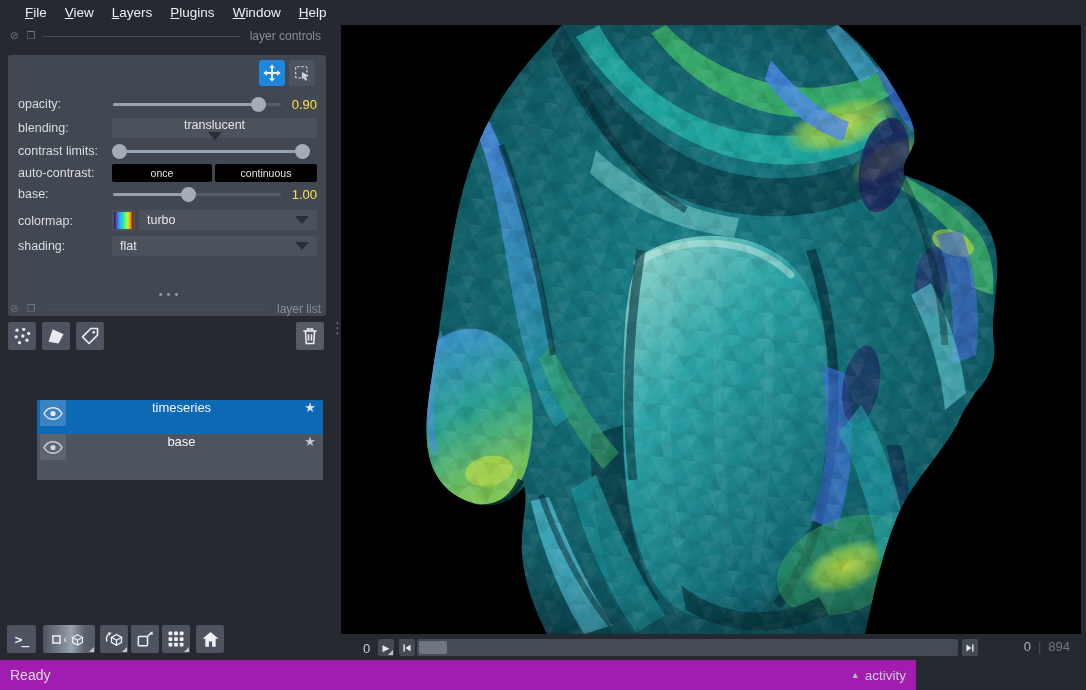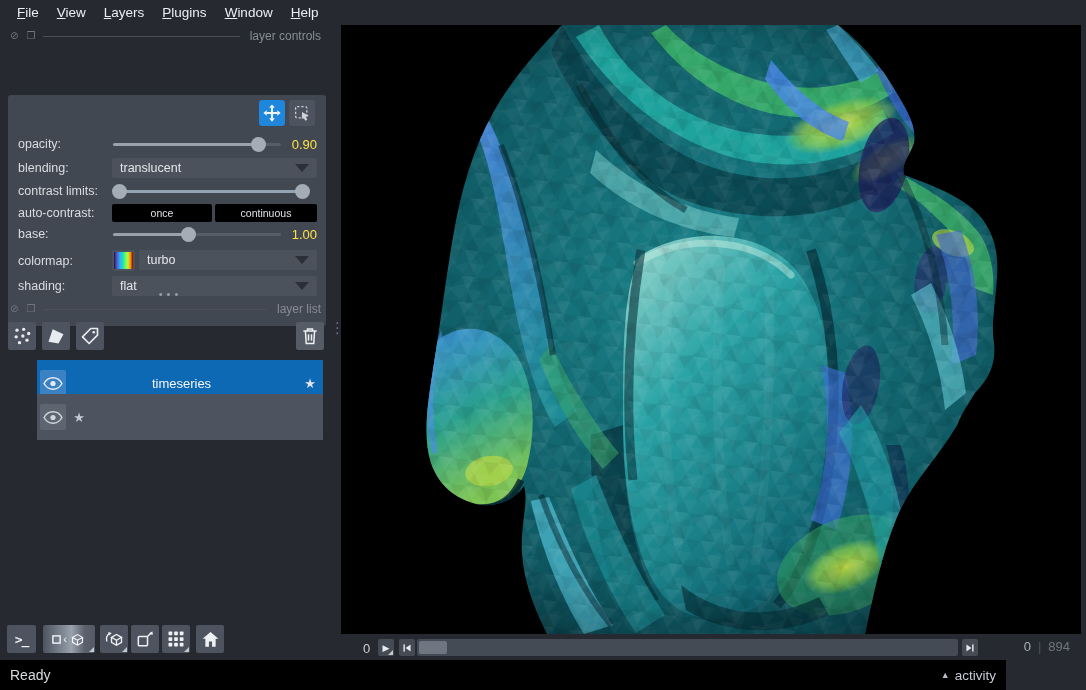--- a/index.html
+++ b/index.html
@@ -1,31 +1,31 @@
 <!DOCTYPE html>
 <html><head>
 <meta charset="utf-8">
 <style>
   html,body{margin:0;padding:0;background:#262930;width:1086px;height:690px;overflow:hidden;
     font-family:"Liberation Sans","DejaVu Sans",sans-serif;-webkit-font-smoothing:antialiased;}
   .app{position:relative;width:1086px;height:690px;background:#262930;color:#f0f1f2;}
 
   
-  .menubar{position:absolute;left:0;top:0;width:100%;height:24px;display:flex;align-items:center;padding-left:8px;box-sizing:border-box;}
+  .menubar{position:absolute;left:0;top:0;width:100%;height:24px;display:flex;align-items:center;padding-left:16px;box-sizing:border-box;}
   .menu-item{font-size:13.5px;color:#eceff2;padding:3px 9px;cursor:default;}
   .menu-item::first-letter{text-decoration:underline;}
 
   
   .dock{position:absolute;left:0;top:24px;width:341px;height:636px;}
   .dock-header{position:absolute;left:0;width:341px;height:16px;display:flex;align-items:center;box-sizing:border-box;padding:0 20px 0 10px;}
   .dock-header .mini-icon{font-size:10px;color:#71767f;margin-right:8px;line-height:1;}
   .dock-header .rule{flex:1;height:1px;background:#4a4f58;margin-right:10px;}
   .dock-header .dock-title{font-size:12px;color:#878c96;}
 
-  .controls-panel{position:absolute;left:8px;top:31px;width:318px;height:231px;background:#414851;border-radius:3px;margin-top:40px;}
+  .controls-panel{position:absolute;left:8px;top:31px;width:318px;height:261px;background:#414851;border-radius:3px;}
   .tool-btn{position:absolute;width:26px;height:26px;border-radius:3px;display:flex;align-items:center;justify-content:center;}
   .tool-btn.pan{left:251px;top:5px;background:#1e87dc;}
   .tool-btn.transform{left:281px;top:5px;background:#4d545f;}
 
   .ctl-label{position:absolute;left:10px;font-size:12.5px;color:#dadde2;}
   .ctl-value{position:absolute;font-size:13px;color:#fde047;text-align:right;right:9px;}
 
   .slider{position:absolute;height:16px;}
   .slider .groove{position:absolute;left:0;right:0;top:6.5px;height:3px;border-radius:2px;background:#565d68;}
   .slider .fill{position:absolute;top:6.5px;height:3px;border-radius:2px;background:#98a1ac;}
@@ -36,21 +36,21 @@
   .dd-arrow{width:0;height:0;border-left:7px solid transparent;border-right:7px solid transparent;border-top:8px solid #2b2f37;}
   .mini-btn{position:absolute;height:18px;background:#000000;border-radius:2px;font-size:10.5px;color:#e0e3e7;display:flex;align-items:center;justify-content:center;}
   .cmap-thumb{position:absolute;left:104px;top:155px;width:23px;height:21px;border-radius:2px;border:2px solid #4b525c;box-sizing:border-box;
     background:linear-gradient(90deg,#30123b 0%,#4662d8 16%,#35abf8 32%,#1be5b5 48%,#74fe5d 62%,#c9ef34 74%,#f98c0a 87%,#7a0403 100%);}
 
   .splitter-dots{position:absolute;left:0;top:264px;width:341px;text-align:center;color:#9aa0a8;font-size:11px;letter-spacing:4px;}
 
   .layer-btn{position:absolute;width:28px;height:28px;background:#4d545f;border-radius:2px;display:flex;align-items:center;justify-content:center;}
   .vdots{position:absolute;left:330px;top:300px;color:#6a7078;font-size:15px;line-height:0.55;text-align:center;width:8px;}
 
-  .layer-row{position:absolute;left:37px;width:286px;height:46px;border-radius:1px;display:flex;align-items:center;}
+  .layer-row{position:absolute;left:37px;width:286px;height:46px;border-radius:1px;display:flex;margin-top:40px;}
   .layer-row.selected{background:#0d69b4;}
   .layer-row.normal{background:#4d545f;}
   .eye-btn{width:26px;height:26px;margin-left:3px;border-radius:2px;display:flex;align-items:center;justify-content:center;}
   .layer-row.selected .eye-btn{background:#3b82c4;}
   .layer-row.normal .eye-btn{background:#5d6570;}
   .layer-name{flex:1;text-align:center;font-size:13px;color:#f4f6f8;}
   .star{width:26px;text-align:center;font-size:13px;color:#dfe3e8;}
 
   
   .vp-btn{position:absolute;height:28px;background:#4d545f;border-radius:2px;display:flex;align-items:center;justify-content:center;color:#eef1f4;}
@@ -64,21 +64,21 @@
   .axis-label{position:absolute;left:22px;font-size:13px;color:#ccd0d5;}
   .dim-btn{position:absolute;width:16px;height:17px;top:3px;background:#454b55;border-radius:2px;display:flex;align-items:center;justify-content:center;color:#e8ebee;font-size:9px;}
   .dim-track{position:absolute;left:76px;top:3px;width:541px;height:17px;background:#454b55;border-radius:2px;}
   .dim-handle{position:absolute;left:2px;top:2px;width:28px;height:13px;background:#6e7682;border-radius:2px;}
   .frame-counter{position:absolute;right:16px;top:3px;font-size:13px;display:flex;gap:7px;align-items:center;}
   .fc-cur{color:#a9afb7;}
   .fc-div{color:#4b5159;}
   .fc-tot{color:#70767e;}
 
   
-  .statusbar{position:absolute;left:0;top:660px;width:1006px;height:30px;background:#000000;display:flex;align-items:center;box-sizing:border-box;padding:0 10px;}
+  .statusbar{position:absolute;left:0;top:660px;width:916px;height:30px;background:#a21caf;display:flex;align-items:center;box-sizing:border-box;padding:0 10px;}
   .status-ready{font-size:14px;color:#d8dadd;}
   .status-activity{margin-left:auto;display:flex;align-items:center;gap:5px;font-size:13.5px;color:#c8ccd2;}
   .activity-arrow{font-size:9px;color:#b8bdc4;}
 
   svg{display:block;}
 </style>
 </head>
 <body>
 
 <div class="app">
@@ -128,21 +128,21 @@
 
       <span class="ctl-label" style="top:42px;">opacity:</span>
       <div class="slider" style="left:105px;top:41px;width:168px;">
         <div class="groove"></div>
           <div class="fill" style="left:0;width:146px;"></div>
         <div class="shandle" style="left:138px;"></div>
       </div>
       <span class="ctl-value" style="top:42px;">0.90</span>
 
       <span class="ctl-label" style="top:66px;">blending:</span>
-      <div class="dropdown" style="left:104px;top:63px;width:205px;">
+      <div class="dropdown" style="left:104px;top:63px;width:205px;flex-direction:column;">
         <span class="dd-text">translucent</span>
         <span class="dd-arrow"></span>
       </div>
 
       <span class="ctl-label" style="top:89px;">contrast limits:</span>
       <div class="slider" style="left:105px;top:88px;width:196px;">
         <div class="groove"></div>
           <div class="fill" style="left:6px;right:6px;background:#93a3b2;"></div>
         <div class="shandle" style="left:-1px;"></div>
         <div class="shandle" style="left:182px;"></div>
@@ -240,20 +240,21 @@
       <span class="layer-name">timeseries</span>
       <span class="star">★</span>
     </div>
     <div class="layer-row normal" style="top:370px;">
       <span class="eye-btn">
         <svg width="20" height="13" viewBox="0 0 24 16">
           <path d="M12 1 C6 1 2.6 5 1 8 C2.6 11 6 15 12 15 C18 15 21.4 11 23 8 C21.4 5 18 1 12 1 Z" fill="none" stroke="#d3d7dc" stroke-width="1.8"></path>
           <circle cx="12" cy="8" r="3.2" fill="#d3d7dc"></circle>
         </svg>
       </span>
+      <span class="layer-name">base</span>
       <span class="star" style="color:#c3c8cf;">★</span>
     </div>
 
     <div class="vp-btn console-glyph" style="left:7px;top:601px;width:29px;">
       <span>&gt;_</span>
     </div>
     <div class="vp-btn corner" style="left:43px;top:601px;width:52px;background:linear-gradient(90deg,#4d545f 0%,#7e8794 38%,#99a1ac 55%,#5a616c 80%,#545b66 100%);">
       <span style="margin-right:2px;">
         <svg width="9" height="9" viewBox="0 0 10 10">
             <rect x="1" y="1" width="8" height="8" fill="none" stroke="#f0f3f6" stroke-width="1.6"></rect>

